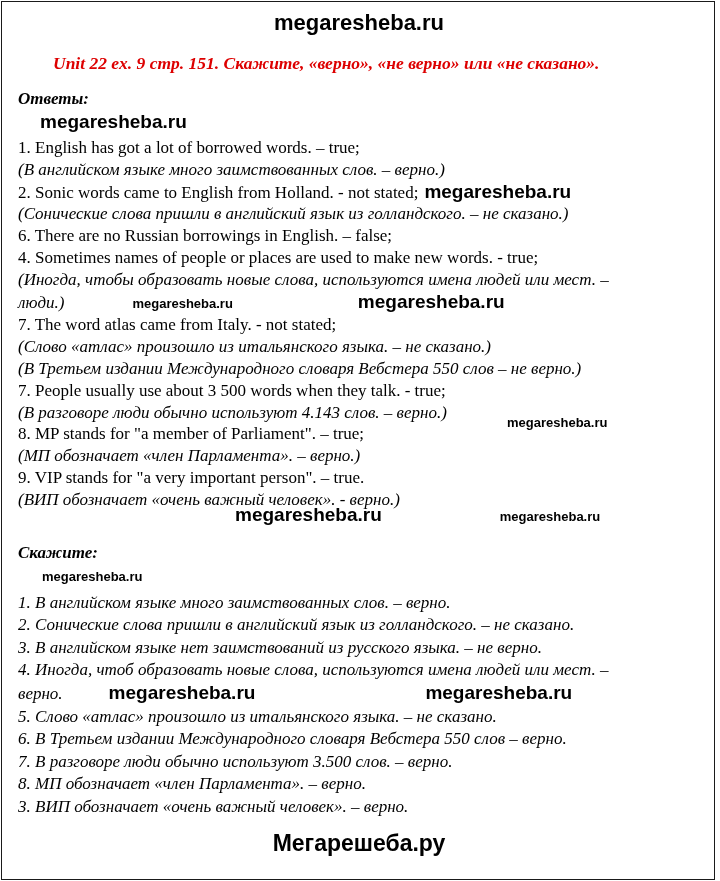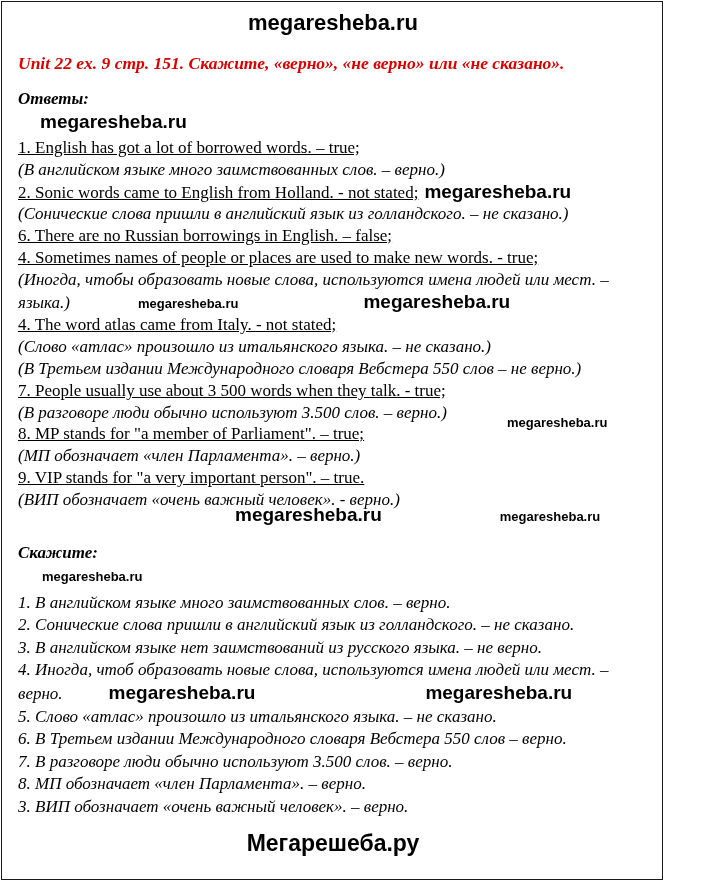--- a/index.html
+++ b/index.html
@@ -3,41 +3,42 @@
 <meta charset="utf-8">
 <style>
   * { margin:0; padding:0; box-sizing:border-box; }
   html,body { background:#ffffff; }
   body {
     width:720px; height:881px;
     font-family:"Liberation Serif", serif;
     color:#000;
   }
   .page {
-    width:662px; height:879px;
+    width:714px; height:879px;
     margin:1px;
     border:1px solid #1a1a1a;
     padding:6px 14px 0 16px;
     overflow:hidden;
     position:relative;
     background:#fff;
   }
   .site-title {
     text-align:center;
     font-family:"Liberation Sans", sans-serif;
     font-weight:bold;
     font-size:22px;
     padding-top:2px;
   }
   .heading {
     margin-top:17px;
     color:#dd0000;
     font-weight:bold;
     font-style:italic;
     font-size:17.5px;
+    margin-left:35px;
   }
   .section-label {
     margin-top:15px;
     font-style:italic;
     font-weight:bold;
     font-size:17px;
   }
   .wm {
     font-family:"Liberation Sans", sans-serif;
     font-weight:bold;
@@ -49,21 +50,21 @@
   .wm-lg { font-size:19px; }
   .wm-sm { font-size:13px; }
   .wm-row { line-height:22px; }
   .wm-row-1 { margin-top:2px; margin-left:22px; }
   .wm-row-2 { margin-top:-7px; margin-left:217px; }
   .wm-row-2 .wm-sm { margin-left:118px; }
   .wm-row-3 { margin-top:2px; margin-left:24px; }
   .answers { margin-top:3px; }
   .answers p { font-size:17px; line-height:21.8px; }
   .answers .ru { font-style:italic; }
-  .answers .en { font-style:normal;text-decoration:underline; }
+  .answers .en { font-style:normal; }
   .en .wm-lg { margin-left:6px; vertical-align:baseline; }
   .cont-row .wm-sm { margin-left:68px; }
   .cont-row .wm-lg { margin-left:125px; }
   .rel { position:relative; }
   .wm-abs { position:absolute; left:489px; top:10px; }
   .translations { margin-top:4px; }
   .translations p { font-style:italic; font-size:17px; line-height:22.6px; }
   .t-cont .wm-lg { margin-left:46px; }
   .t-cont .wm-lg + .wm-lg { margin-left:170px; }
   .footer {
@@ -101,35 +102,35 @@
       <p class="ru">(Сонические слова пришли в английский язык из голландского. – не сказано.)</p>
     </div>
 
     <div>
       <p class="en">6. There are no Russian borrowings in English. – false;</p>
     </div>
 
     <div>
       <p class="en">4. Sometimes names of people or places are used to make new words. - true;</p>
       <p class="ru">(Иногда, чтобы образовать новые слова, используются имена людей или мест. –</p>
-      <p class="ru cont-row"><span>языка.)</span><span class="wm wm-sm">megaresheba.ru</span><span class="wm wm-lg">megaresheba.ru</span></p>
+      <p class="ru cont-row"><span>люди.)</span><span class="wm wm-sm">megaresheba.ru</span><span class="wm wm-lg">megaresheba.ru</span></p>
     </div>
 
     <div>
-      <p class="en">4. The word atlas came from Italy. - not stated;</p>
+      <p class="en">7. The word atlas came from Italy. - not stated;</p>
       <p class="ru">(Слово «атлас» произошло из итальянского языка. – не сказано.)</p>
     </div>
 
     <div>
       <p class="ru">(В Третьем издании Международного словаря Вебстера 550 слов – не верно.)</p>
     </div>
 
     <div>
       <p class="en">7. People usually use about 3 500 words when they talk. - true;</p>
-      <p class="ru rel"><span>(В разговоре люди обычно используют 3.500 слов. – верно.)</span><span class="wm wm-sm wm-abs">megaresheba.ru</span></p>
+      <p class="ru rel"><span>(В разговоре люди обычно используют 4.143 слов. – верно.)</span><span class="wm wm-sm wm-abs">megaresheba.ru</span></p>
     </div>
 
     <div>
       <p class="en">8. MP stands for "a member of Parliament". – true;</p>
       <p class="ru">(МП обозначает «член Парламента». – верно.)</p>
     </div>
 
     <div>
       <p class="en">9. VIP stands for "a very important person". – true.</p>
       <p class="ru">(ВИП обозначает «очень важный человек». - верно.)</p>

